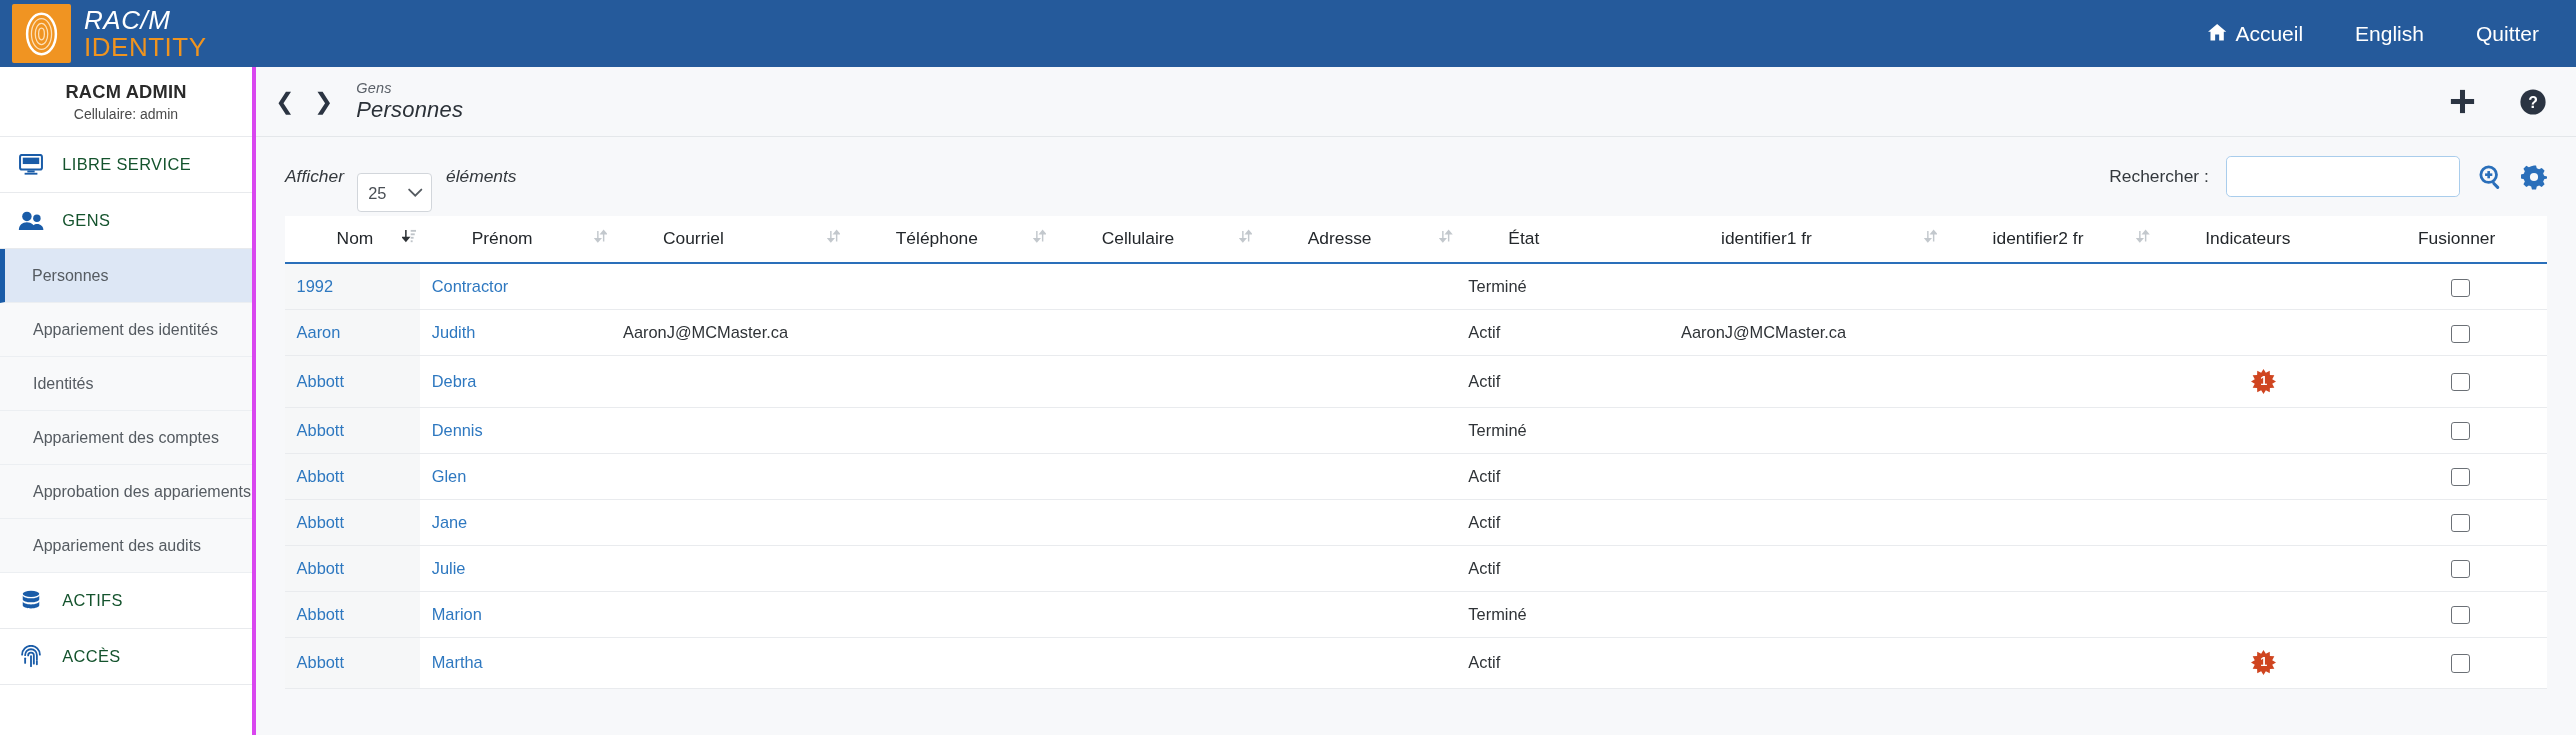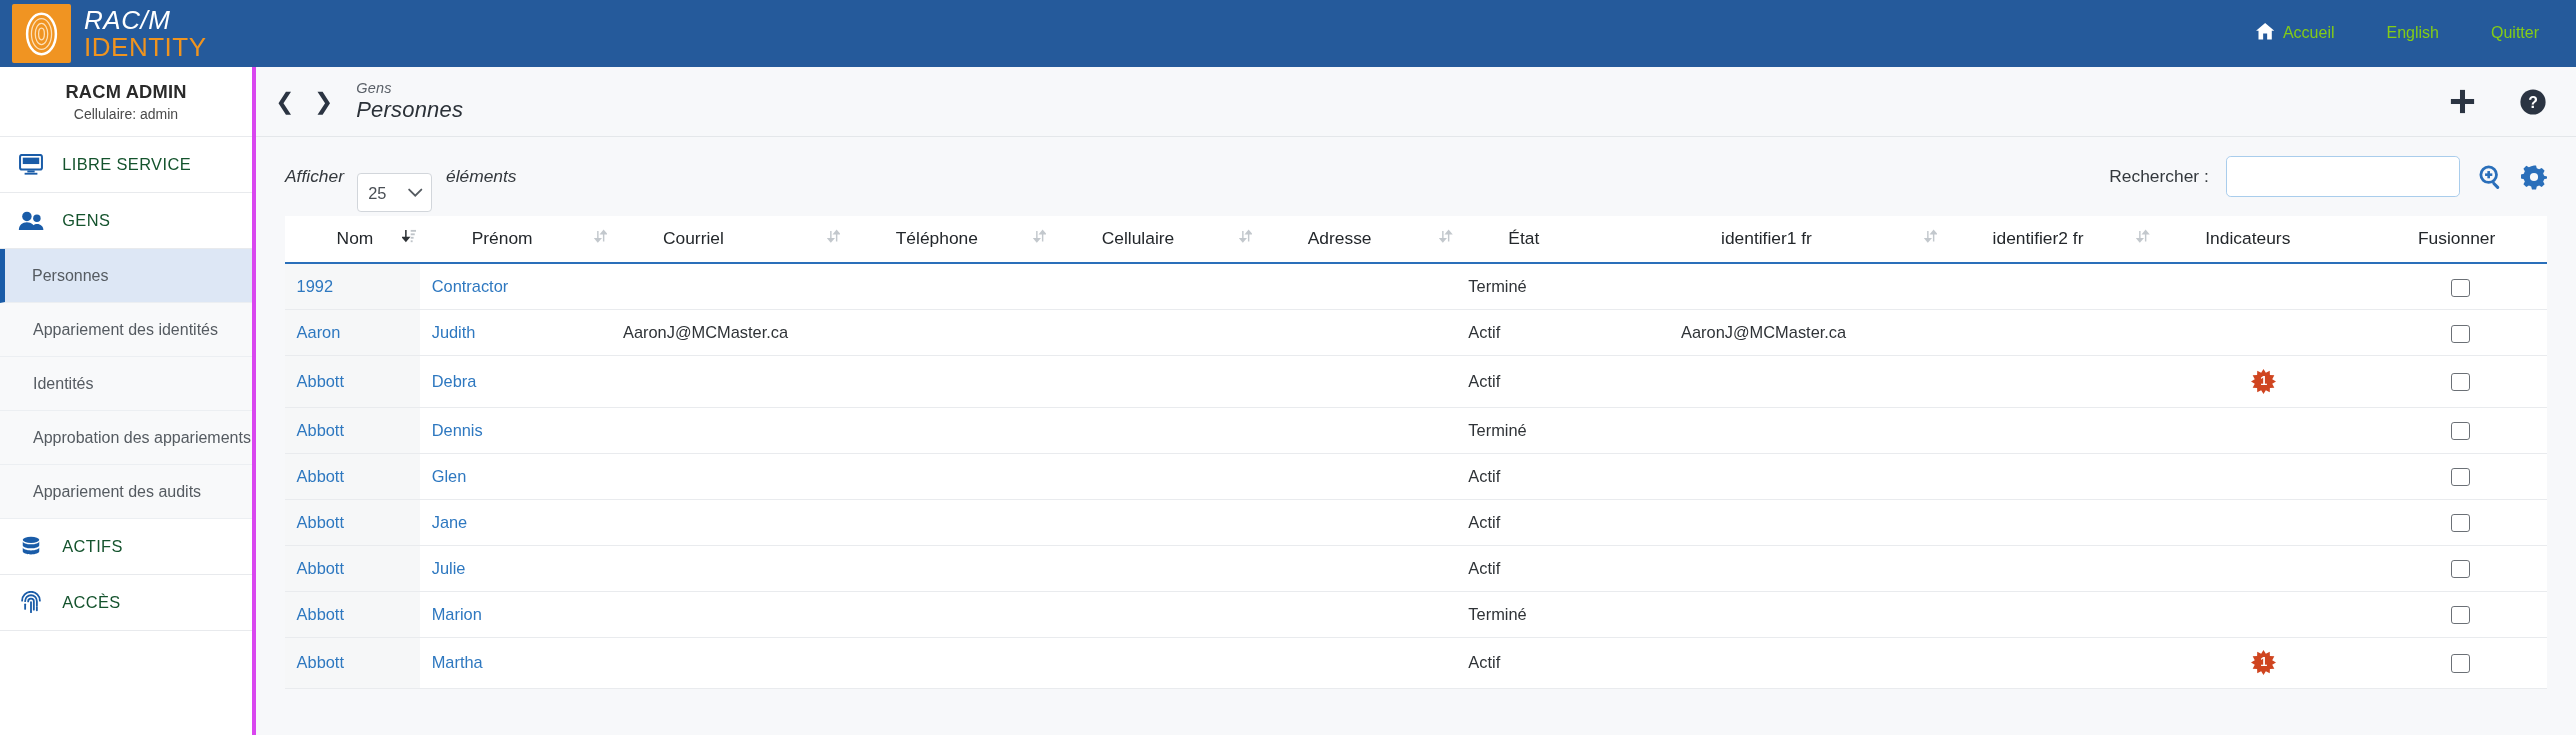--- a/index.html
+++ b/index.html
@@ -43,21 +43,21 @@
   .brand-line2 {
     font-size: 26px; letter-spacing: 0.5px;
     color: #f0941f; font-weight: 400;
     margin-top: 1.9px;
   }
   .topnav {
     margin-left: auto; margin-right: 37px;
     display: flex; align-items: center; gap: 52px;
   }
   .topnav a {
-    color: #84cc16; font-size: 16px; text-decoration: none;
+    color: #ffffff; font-size: 21px; text-decoration: none;
     display: inline-flex; align-items: center; gap: 8.7px;
     white-space: nowrap;
   }
 
   
   .sidebar {
     position: absolute; top: 67px; left: 0;
     width: 256px; height: 669px;
     background: #ffffff;
     border-right: 4px solid #d946ef;
@@ -300,20 +300,23 @@
   </div>
 
   <div class="nav-sub active">
     <span>Personnes</span>
   </div>
   <div class="nav-sub">
     <span>Appariement des identités</span>
   </div>
   <div class="nav-sub">
     <span>Identités</span>
+  </div>
+  <div class="nav-sub">
+    <span>Appariement des comptes</span>
   </div>
   <div class="nav-sub">
     <span>Approbation des appariements</span>
   </div>
   <div class="nav-sub">
     <span>Appariement des audits</span>
   </div>
 
   <div class="nav-group">
     <span class="gicon">

